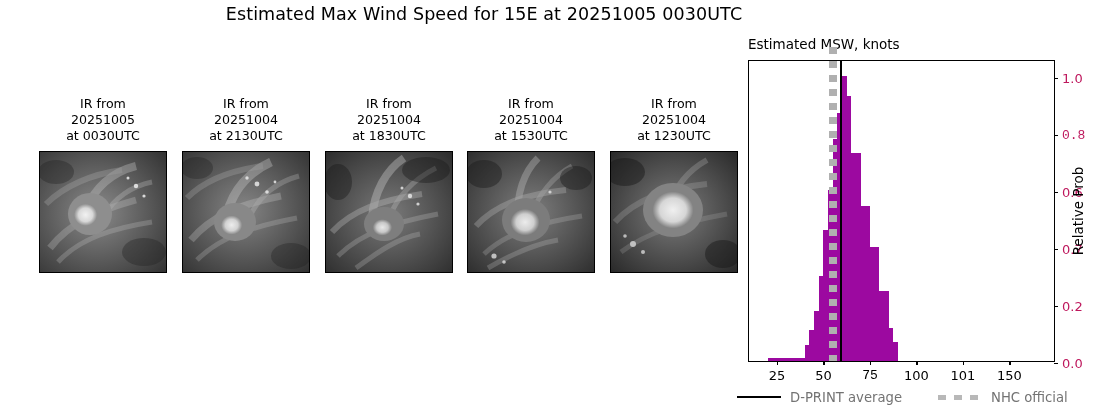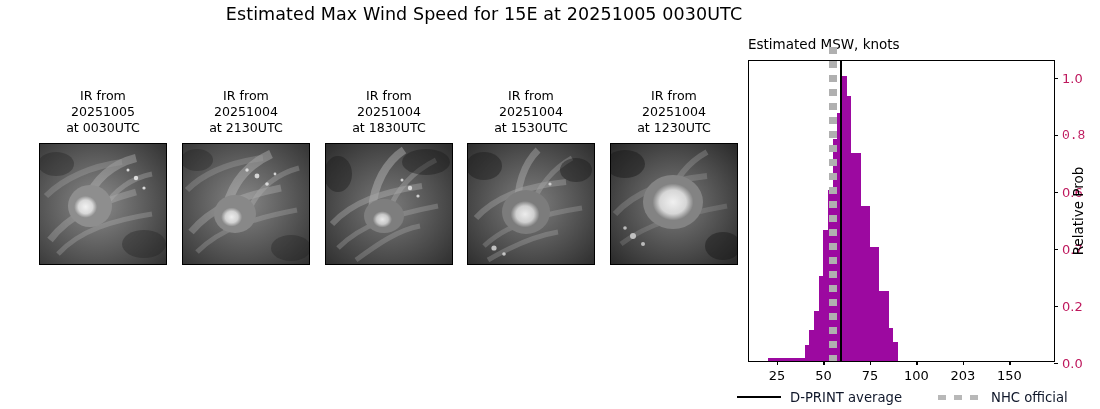--- a/index.html
+++ b/index.html
@@ -9,21 +9,21 @@
     color:#000000;overflow:hidden;position:relative;
   }
   #fig{position:absolute;left:0;top:0;width:1100px;height:409px;}
 
   .fig-title{
     position:absolute;left:0;top:4px;width:968px;
     text-align:center;font-size:17.5px;color:#000;letter-spacing:0.1px;
   }
 
   
-  .panel{position:absolute;top:88px;width:140px;}
+  .panel{position:absolute;top:96px;width:140px;}
   .panel-cap{
     text-align:center;font-size:12.6px;line-height:16.2px;color:#000;
     white-space:pre-line;
   }
   .panel-img{
     position:relative;width:126px;height:120px;margin:6px auto 0;
     border:1px solid #000;overflow:hidden;background:#3a3a3a;
   }
   .sat{position:absolute;left:0;top:0;width:100%;height:100%;}
 
@@ -61,21 +61,21 @@
   #legend{
     position:absolute;left:737px;top:387px;width:340px;height:20px;
     display:flex;align-items:center;
   }
   .leg-item{display:flex;align-items:center;}
   .leg-line{width:44px;height:2.2px;background:#000;margin-right:9px;}
   .leg-dash{
     width:44px;height:5px;margin-right:9px;
     background:repeating-linear-gradient(to right,#b8b8b8 0 8px,transparent 8px 16px);
   }
-  .leg-lab{font-size:13.2px;color:#0f172a;white-space:nowrap;}
+  .leg-lab{font-size:13.2px;color:#737373;white-space:nowrap;}
   .leg-gap{width:36px;}
 </style>
 </head>
 <body>
 
 <div id="fig">
 
   <div class="fig-title">Estimated Max Wind Speed for 15E at 20251005 0030UTC</div>
 
   <div class="panel" style="left:33px">
@@ -308,25 +308,25 @@
     <div id="annotations">
         <div class="vline" style="left: 91.1px; background: rgb(0, 0, 0);"></div>
         <div class="vdash" style="left: 79.7273px;"></div>
       </div>
     <div id="xticks">
         <div class="xtick" style="left: 27.9091px;"></div>
         <div class="xticklab" style="left: 27.9091px;">25</div>
         <div class="xtick" style="left: 74.4242px;"></div>
         <div class="xticklab" style="left: 74.4242px;">50</div>
         <div class="xtick" style="left: 120.939px;"></div>
-        <div class="xticklab" style="left: 120.939px;">75</div>
+        <div class="xticklab" style="left: 120.939px; font-family: Liberation Mono, monospace;">75</div>
         <div class="xtick" style="left: 167.455px;"></div>
         <div class="xticklab" style="left: 167.455px;">100</div>
         <div class="xtick" style="left: 213.97px;"></div>
-        <div class="xticklab" style="left: 213.97px;">203</div>
+        <div class="xticklab" style="left: 213.97px;">101</div>
         <div class="xtick" style="left: 260.485px;"></div>
         <div class="xticklab" style="left: 260.485px;">150</div>
       </div>
     <div id="yticks">
         <div class="ytick" style="top: 302px;"></div>
         <div class="yticklab" style="top: 302px;">0.0</div>
         <div class="ytick" style="top: 245.019px;"></div>
         <div class="yticklab" style="top: 245.019px;">0.2</div>
         <div class="ytick" style="top: 188.038px;"></div>
         <div class="yticklab" style="top: 188.038px;">0.7</div>

